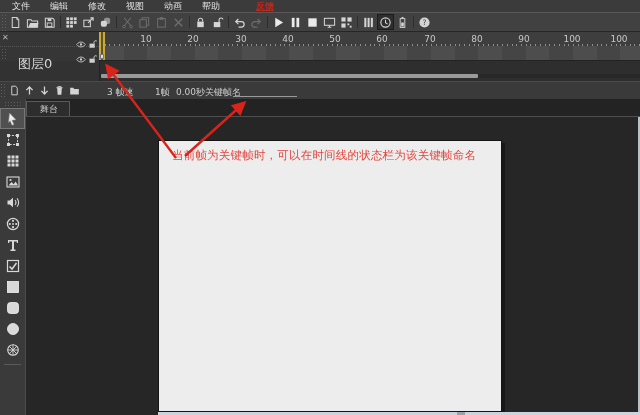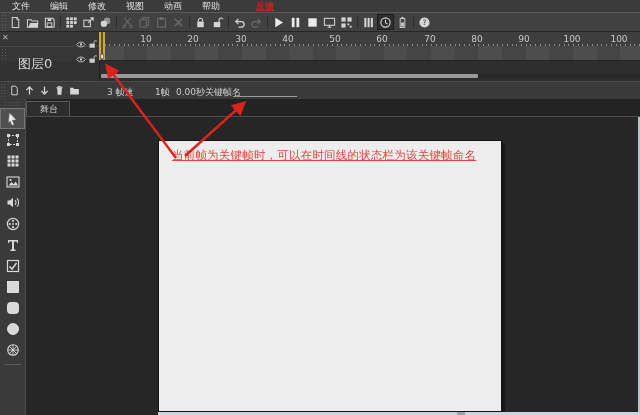--- a/index.html
+++ b/index.html
@@ -63,21 +63,21 @@
   .tp-grip{width:18px;height:5px;margin:2px auto 2px auto;
            background-image:radial-gradient(#5d5d5d 1px,transparent 1px);background-size:3px 3px;}
   .tool{width:25px;height:21px;display:flex;align-items:center;justify-content:center;color:#d8d8d8;}
   .tool.active{background:#505050;outline:1px solid #787878;outline-offset:-1px;}
   .tool-divider{width:17px;height:1px;background:#5a5a5a;margin:4px auto;}
   
   .stage{position:absolute;left:26px;top:117px;width:614px;height:298px;background:#262626;}
   .canvas{position:absolute;left:132px;top:23px;width:344px;bottom:3px;background:#ededed;
           border:1px solid #141414;box-shadow:3px 3px 0 rgba(0,0,0,0.35);box-sizing:border-box;}
   .annotation{position:absolute;left:146px;top:31px;font-size:11.5px;letter-spacing:0.2px;
-              color:#e2463e;white-space:nowrap;font-weight:500;text-decoration:underline;}
+              color:#e2463e;white-space:nowrap;font-weight:500;}
   .stage-hscroll{position:absolute;left:132px;right:0;bottom:0;height:3px;background:#ccd4dc;}
   .stage-hscroll-notch{position:absolute;left:299px;top:0;width:8px;height:3px;background:#9aa4ae;}
   .stage-vscroll{position:absolute;right:0;top:0;bottom:3px;width:2px;background:#b9c0c8;}
   
   .arrows{position:absolute;left:0;top:0;width:640px;height:415px;pointer-events:none;z-index:50;}
 </style>
 </head>
 <body>
 
 <div class="app">

